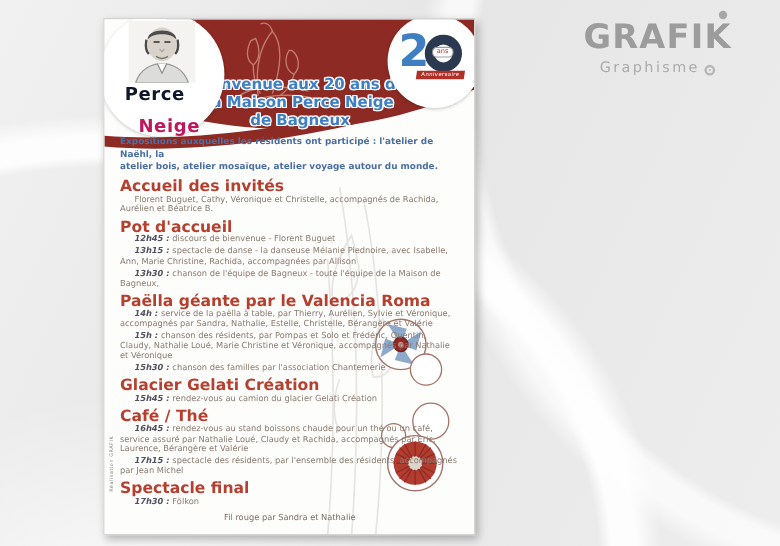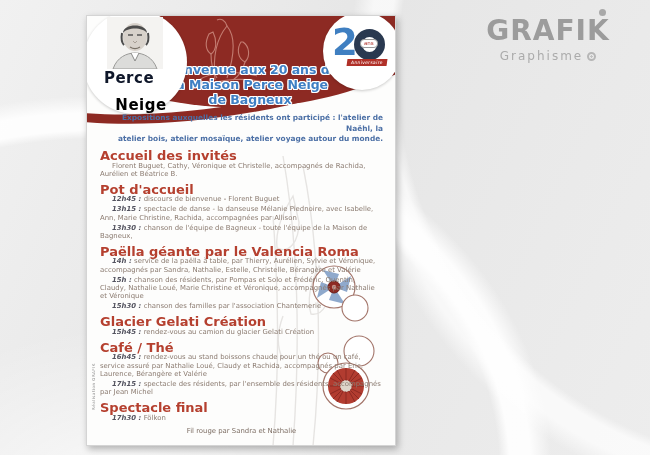--- a/index.html
+++ b/index.html
@@ -11,48 +11,48 @@
   .ring1{left:-430px;top:40px;width:1050px;height:860px;
     background:radial-gradient(closest-side,transparent 77%,rgba(255,255,255,.9) 79%,rgba(255,255,255,.9) 83%,transparent 87%);}
   .ring2{left:300px;top:-420px;width:980px;height:980px;
     background:radial-gradient(closest-side,transparent 80%,rgba(255,255,255,.7) 82%,rgba(255,255,255,.7) 86%,transparent 90%);}
   .glow{position:absolute;left:-260px;top:250px;width:760px;height:520px;border-radius:50%;
     background:radial-gradient(closest-side,rgba(255,255,255,.85),rgba(255,255,255,0) 70%);pointer-events:none;}
   
   .grafik{position:absolute;left:452px;top:14px;width:192px;text-align:center;color:#9c9c9c;}
   .grafik-name{font-size:28px;font-weight:bold;letter-spacing:1px;line-height:34px;position:relative;}
   .grafik-dot{position:absolute;right:38px;top:-5px;width:7px;height:7px;border-radius:50%;background:#a8a8a8;}
-  .grafik-tag{display:flex;align-items:center;justify-content:center;gap:4px;font-size:12px;letter-spacing:2px;color:#ababab;margin-top:1px;}
+  .grafik-tag{display:flex;align-items:flex-end;justify-content:center;gap:4px;font-size:12px;letter-spacing:2px;color:#ababab;margin-top:1px;}
   .tag-ring{display:inline-block;width:9px;height:9px;border:2px solid #b7b7b7;border-radius:50%;box-sizing:border-box;background:radial-gradient(circle,#c2c2c2 30%,transparent 32%);}
   
   .flyer{position:absolute;left:86px;top:15px;width:310px;height:431px;background:#fdfdfc;
     border:1px solid #d4d4d4;box-shadow:2px 3px 7px rgba(0,0,0,.28);overflow:hidden;box-sizing:border-box;}
   .hdr-svg{position:absolute;left:0;top:0;z-index:1;}
   .deco-svg{position:absolute;left:0;top:0;z-index:2;pointer-events:none;}
   .title{position:absolute;top:46px;left:52px;right:34px;z-index:3;text-align:center;
     color:#3f7fc4;font-weight:bold;font-size:12.5px;line-height:15px;
     text-shadow:-1px 0 #fff,1px 0 #fff,0 -1px #fff,0 1px #fff,1px 1px #fff,-1px -1px #fff,1px -1px #fff,-1px 1px #fff;}
   
   .pn-circle{position:absolute;left:-4px;top:-6px;width:104px;height:104px;border-radius:50%;
     background:#fff;z-index:4;box-shadow:0 1px 3px rgba(0,0,0,.2);text-align:center;}
   .pn-text{font-weight:bold;font-size:15px;line-height:15px;letter-spacing:.5px;margin-top:-2px;}
   .pn-line1{color:#0f172a;margin-left:-12px;}
-  .pn-line2{color:#000000;margin-left:12px;margin-top:12px;}
+  .pn-line2{color:#be185d;margin-left:12px;margin-top:12px;}
   
   .badge{position:absolute;left:236px;top:-4px;width:78px;height:78px;border-radius:50%;
     background:#fff;z-index:4;box-shadow:0 1px 3px rgba(0,0,0,.2);}
   .badge-2{position:absolute;left:9px;top:12px;font-size:37px;font-weight:bold;color:#3f7fc1;line-height:37px;}
   .badge-0{position:absolute;left:31px;top:17px;width:31px;height:31px;border:8px solid #2a3950;border-radius:50%;box-sizing:border-box;}
   .badge-ans{position:absolute;left:37px;top:27px;background:#fff;border:1px solid #9a9a9a;border-radius:4px;
     font-size:5.5px;color:#b03028;padding:0px 3px;line-height:7px;}
   .badge-ribbon{position:absolute;left:24px;top:47px;background:#b03028;color:#fff;font-size:4.5px;
     padding:1px 4px;transform:skewX(-8deg);letter-spacing:.3px;}
   
   .content{position:absolute;left:13px;right:12px;top:97px;z-index:2;}
-  .intro{color:#4b6fa5;font-weight:bold;font-size:7.4px;line-height:10.5px;text-align:right;margin-bottom:4px;}
+  .intro{color:#4b6fa5;font-weight:bold;font-size:7.4px;line-height:10.5px;text-align:left;margin-bottom:4px;}
   .sec-title{color:#b5402f;font-weight:bold;font-size:13px;line-height:9px;margin-top:6.5px;margin-bottom:1.5px;}
   .item{color:#8b7b70;font-size:6.9px;line-height:8.4px;text-indent:12px;margin:0 0 1.5px 0;}
   .time{color:#52525e;font-weight:bold;font-style:italic;}
   .footer{margin-top:5px;text-align:center;color:#7d6e64;font-size:6.9px;line-height:9.5px;}
   .fineprint{position:absolute;left:-24px;top:368px;z-index:3;transform:rotate(-90deg);
     font-size:4px;color:#8a8a8a;letter-spacing:.5px;width:60px;text-align:center;}
 </style>
 </head>
 <body>
 

